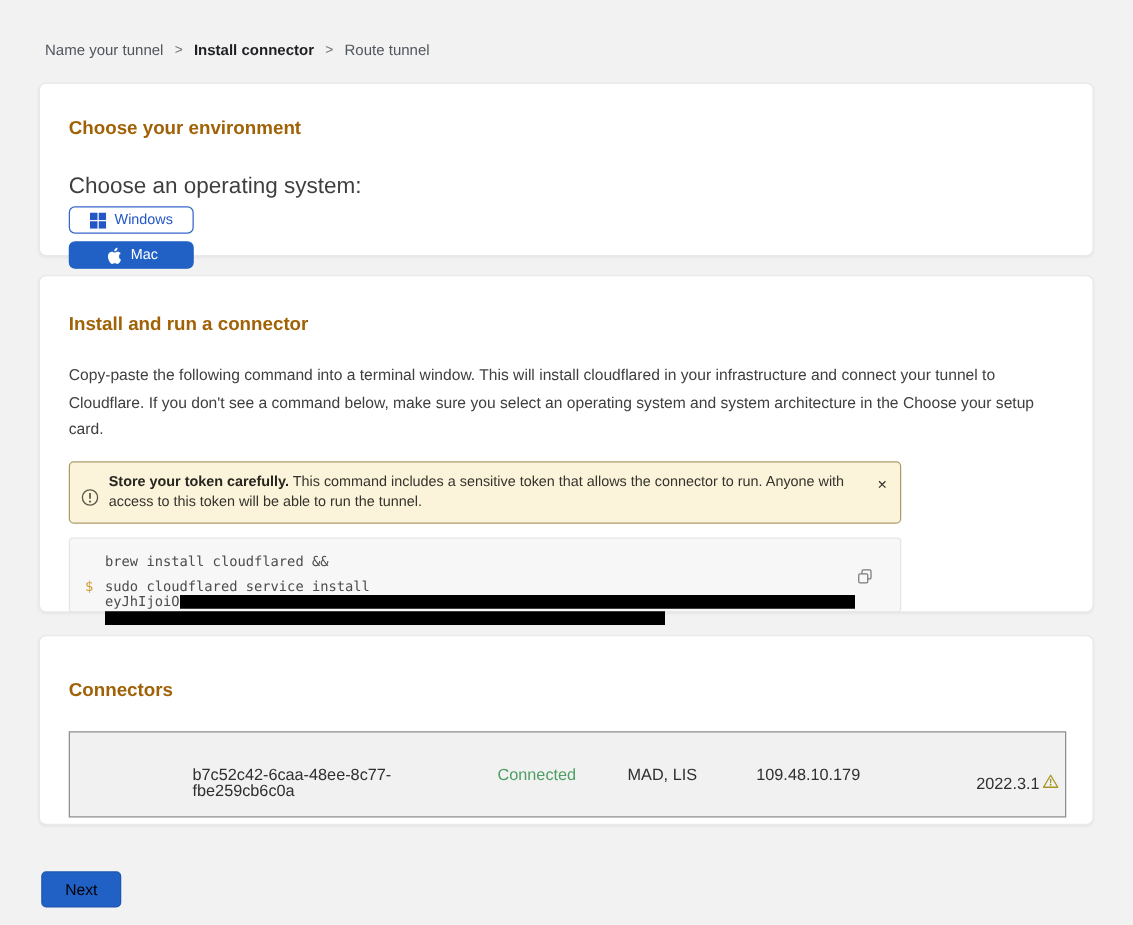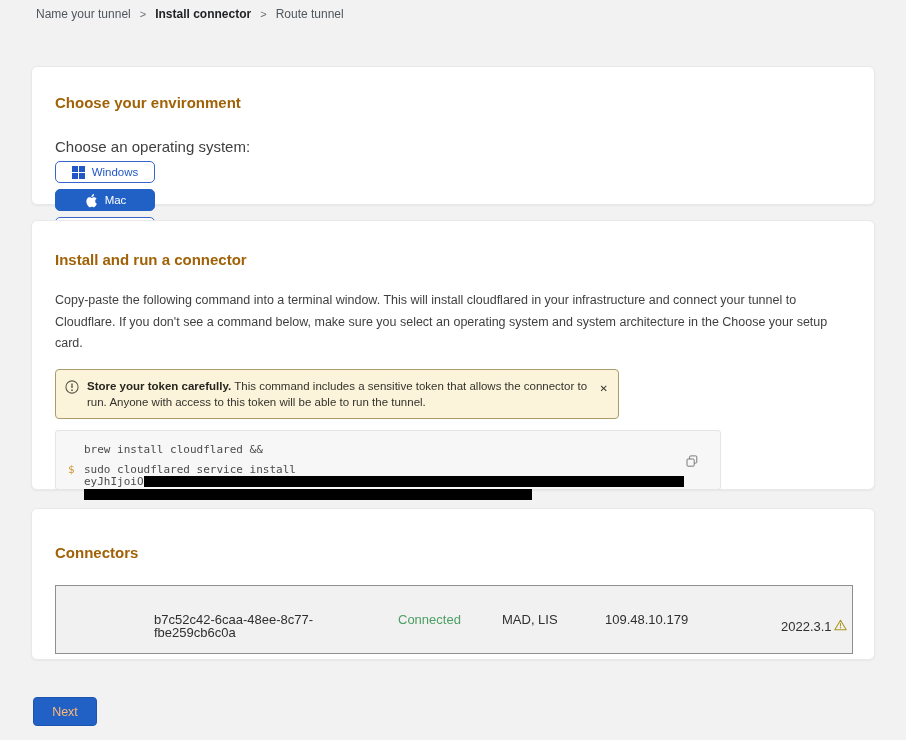--- a/index.html
+++ b/index.html
@@ -5,55 +5,55 @@
   * { box-sizing: border-box; margin: 0; padding: 0; }
   html,body { width:906px; height:740px; }
   body {
     position: relative;
     background: #f2f2f2;
     font-family: "Liberation Sans", sans-serif;
     color: #313131;
     overflow: hidden;
   }
   
-  .breadcrumb { position:absolute; top:7px; left:36px; font-size:12px; color:#50565e; display:flex; gap:9px; align-items:center; }
+  .breadcrumb { position:absolute; top:33px; left:36px; font-size:12px; color:#50565e; display:flex; gap:9px; align-items:center; }
   .breadcrumb .crumb { color:#50565e; }
   .breadcrumb .crumb.active { color:#1f2023; font-weight:bold; }
   .breadcrumb .sep { color:#6b7178; font-size:11px; }
 
   
   .card {
     position:absolute; left:31px; width:844px;
     background:#fff; border:1px solid #e9e9e9; border-radius:6px;
     box-shadow:0 1px 2px rgba(0,0,0,0.05);
   }
   .card-env { top:66px; height:139px; }
   .card-install { top:220px; height:270px; }
   .card-connectors { top:508px; height:152px; }
   .card h2 { font-size:15px; font-weight:bold; color:#a16207; line-height:16px; }
 
   
   .card-env h2 { margin:28px 0 0 23px; }
-  .os-label { margin:27px 0 0 23px; font-size:15px; color:#3f3f3f; }
+  .os-label { margin:27px 0 0 23px; font-size:18px; color:#3f3f3f; }
   .os-row { display:flex; gap:6px; margin:6px 0 0 23px;flex-direction:column; }
   .os-btn {
     width:100px; height:22px; display:flex; align-items:center; justify-content:center; gap:7px;
     border:1px solid #3666c9; border-radius:5px; background:#fff; cursor:pointer;
     font-family:"Liberation Sans", sans-serif; font-size:11.5px; color:#2257c5;
   }
   .os-btn.selected { background:#2160c4; border-color:#2160c4; color:#fff; }
   .os-btn svg { display:block; }
 
   
   .card-install h2 { margin:31px 0 0 23px; }
   .install-desc { margin:22px 23px 0 23px; font-size:12.5px; line-height:21.5px; color:#3f3f3f; max-width:795px; }
   .warn-banner {
-    position:relative; margin:14px 0 0 23px; width:564px; min-height:44px;
+    position:relative; margin:14px 0 0 23px; width:666px; min-height:44px;
     background:#fcf4da; border:1px solid #aa9c6b; border-radius:4px;
-    display:flex; align-items:flex-start; padding:8px 30px 8px 9px;
+    display:flex; align-items:flex-end; padding:8px 30px 8px 9px;
   }
   .warn-icon { flex:0 0 auto; margin-top:2px; }
   .warn-text { font-size:11.5px; line-height:16px; color:#33322c; margin-left:8px; }
   .warn-text b { color:#26261f; }
   .warn-close {
     position:absolute; right:10px; top:14px; font-size:10px; color:#33322c;
     background:none; border:none; cursor:pointer; line-height:10px; font-family:"Liberation Sans", sans-serif;
   }
   .code-block {
     position:relative; margin:11px 0 0 23px; width:666px; height:60px;
@@ -78,21 +78,21 @@
   }
   .conn-grid { display:grid; grid-template-columns:244px 104px 103px 176px auto; }
   .conn-grid .hdr { font-size:11.5px; font-weight:bold; color:#2b2b2b; line-height:13px; }
   .conn-grid .val { font-size:13px; color:#2f2f2f; line-height:13px; margin-top:10px;margin-left:46px; }
   .val.status { color:#4c9e63; }
   .val.version { display:flex; align-items:center; gap:2px; }
 
   
   .next-button {
     position:absolute; top:697px; left:33px; width:64px; height:29px;
-    background:#2160c4; color:#fdba74; border:1px solid #1c55b0; border-radius:4px;
+    background:#2160c4; color:#000000; border:1px solid #1c55b0; border-radius:4px;
     font-family:"Liberation Sans", sans-serif; font-size:12.5px; cursor:pointer;
   }
 </style>
 </head>
 <body>
 
 <nav class="breadcrumb">
   <span class="crumb">Name your tunnel</span>
   <span class="sep">&gt;</span>
   <span class="crumb active">Install connector</span>

